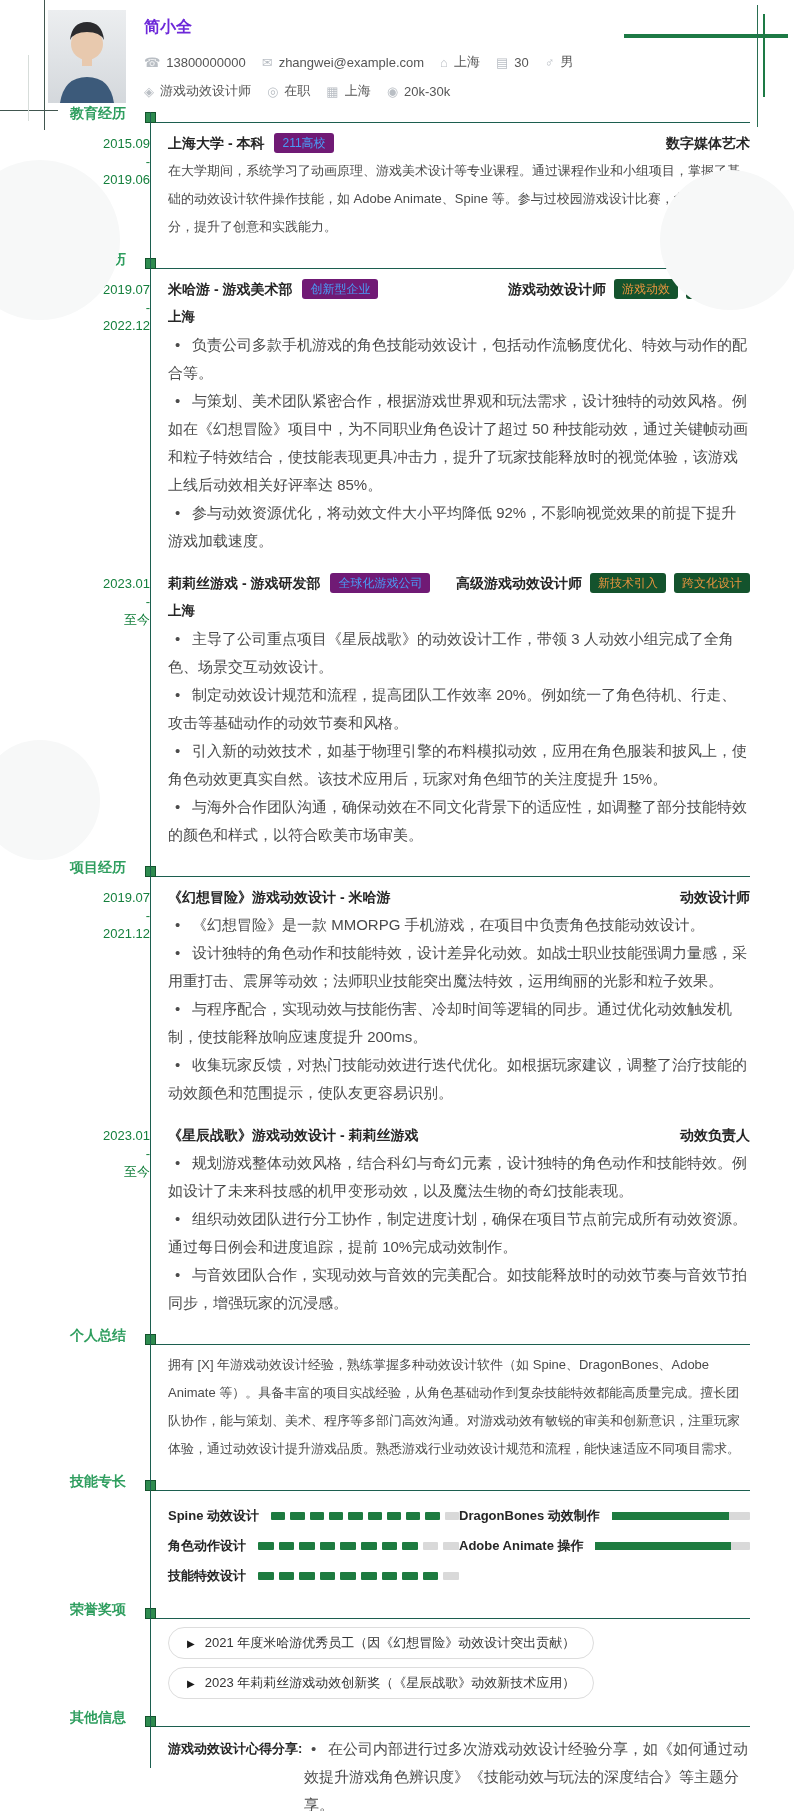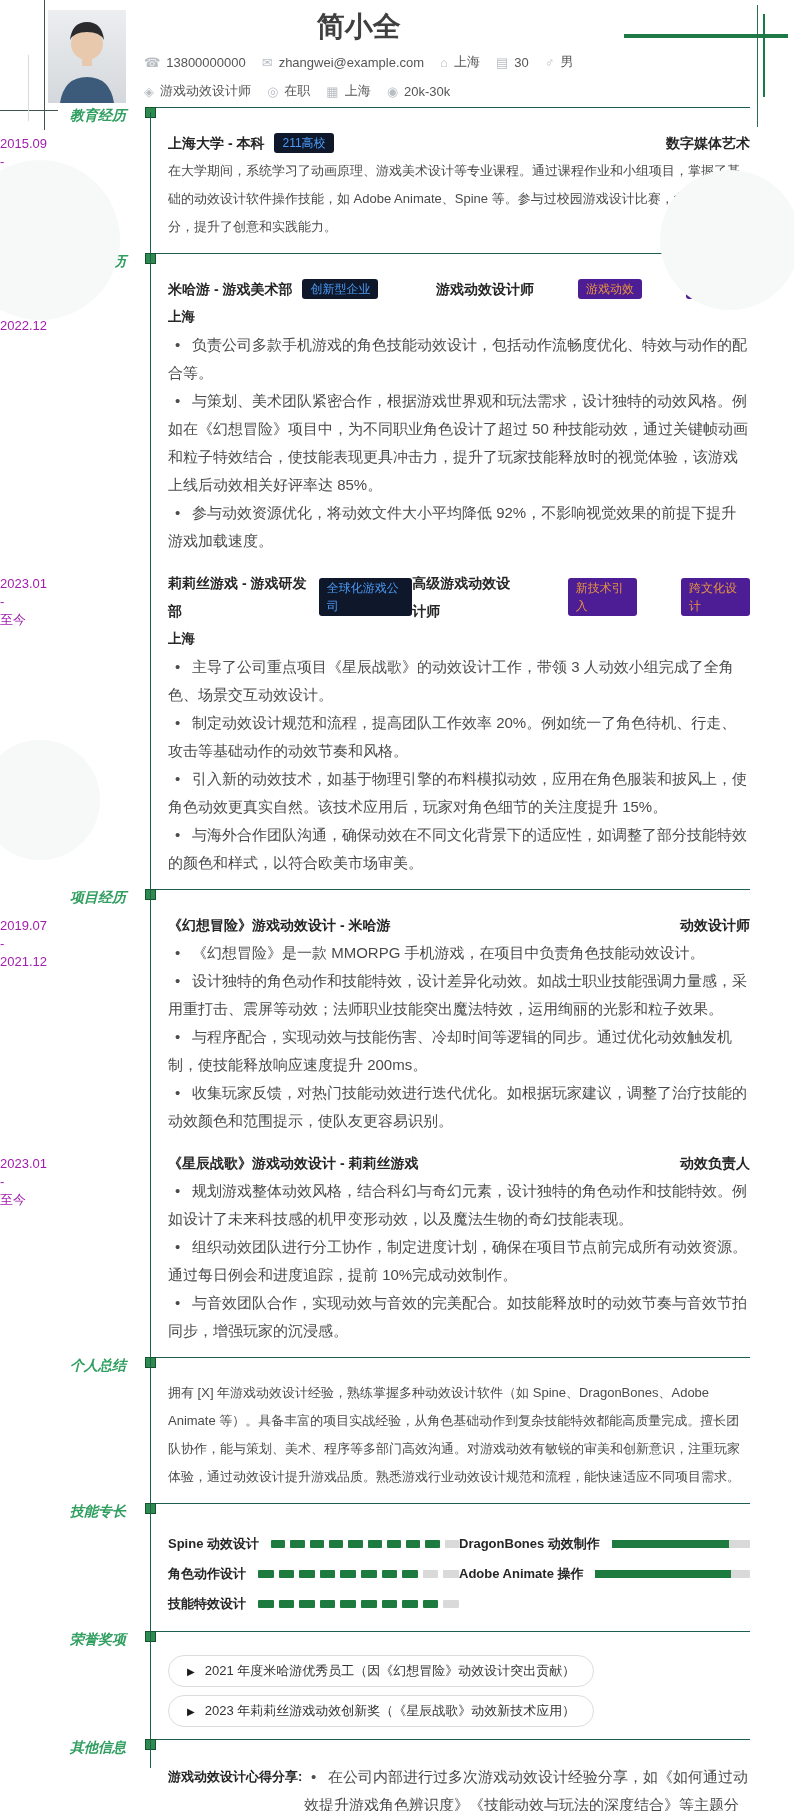--- a/index.html
+++ b/index.html
@@ -11,40 +11,40 @@
   .d-vline-left{left:44px;top:0;width:1px;height:130px;background:#41564f;}
   .d-hline-left{left:0;top:110px;width:58px;height:1px;background:#41564f;}
   .d-vline-left2{left:28px;top:55px;width:1px;height:66px;background:#d7ddda;}
   .d-green-h{left:624px;top:34px;width:164px;height:4px;background:#1d7a45;}
   .d-green-v1{left:757px;top:5px;width:1px;height:122px;background:#2a6e52;}
   .d-green-v2{left:763px;top:14px;width:2px;height:83px;background:#1d7a45;}
   
   .header{position:relative;display:flex;padding:10px 44px 0 48px;height:93px;}
   .photo{width:78px;height:93px;flex:0 0 78px;overflow:hidden;background:#e3e6ea;}
   .head-right{margin-left:18px;padding-top:2px;}
-  .name{font-size:28px;font-weight:700;color:#404040;line-height:30px;text-align:center;}
+  .name{font-size:16px;font-weight:700;color:#6d28d9;line-height:30px;}
   .crow{display:flex;align-items:center;gap:16px;margin-top:11px;font-size:13px;color:#555;white-space:nowrap;}
   .crow .ci{color:#b9bec4;font-size:13px;margin-right:-10px;}
   
   .tl-line{position:absolute;left:150px;top:112px;width:1px;height:1656px;background:#1c5e4f;}
   
   .sec{margin-top:12px;}
-  .sec-head{display:flex;align-items:flex-start;height:16px;font-style:italic;}
+  .sec-head{display:flex;align-items:flex-end;height:16px;}
   .sec-label{width:126px;text-align:right;color:#2f9e5f;font-weight:700;font-size:14px;}
   .sec-node{width:11px;height:11px;background:#2e8b4f;border:1px solid #14532d;margin-left:19px;box-sizing:border-box;}
   .sec-rule{flex:1;height:1px;background:#1c5e4f;margin-right:44px;}
   
   .entry{display:grid;grid-template-columns:150px 1fr;}
   .entry + .entry{margin-top:8px;}
-  .entry-dates{text-align:left;color:#a21caf;font-size:13px;line-height:18px;padding-top:12px;}
+  .entry-dates{text-align:right;color:#15803d;font-size:13px;line-height:18px;padding-top:12px;}
   .entry-main{padding:6px 44px 0 18px;}
   .e-head{display:flex;align-items:center;font-size:14px;font-weight:700;color:#262626;line-height:28px;}
   .badge{font-size:12px;font-weight:400;padding:1px 8px;border-radius:3px;line-height:18px;}
-  .b-blue{background:#0f172a;color:#4a9bf5;margin-left:10px;}
-  .b-orange{background:#4c1d95;color:#e9953e;margin-left:36px;}
+  .b-blue{background:#701a75;color:#4a9bf5;margin-left:10px;}
+  .b-orange{background:#14532d;color:#e9953e;}
   .e-right{margin-left:auto;display:flex;align-items:center;gap:8px;font-weight:700;font-size:14px;color:#262626;}
   .location{font-weight:700;font-size:13.5px;color:#262626;line-height:28px;}
   .bullets{list-style:none;margin:0;padding:0;font-size:15px;color:#4b4b4b;}
   .bullets li{line-height:28px;}
   .bullets li::before{content:"•";display:inline-block;width:17px;padding-left:7px;color:#4b4b4b;}
   .para{font-size:13px;color:#4b4b4b;line-height:28px;margin:0;}
   .plain-body{margin:0 44px 0 168px;padding-top:6px;}
   
   .skills{margin:0 44px 0 168px;padding-top:10px;display:grid;grid-template-columns:1fr 1fr;}
   .skill{display:flex;align-items:center;height:30px;}

